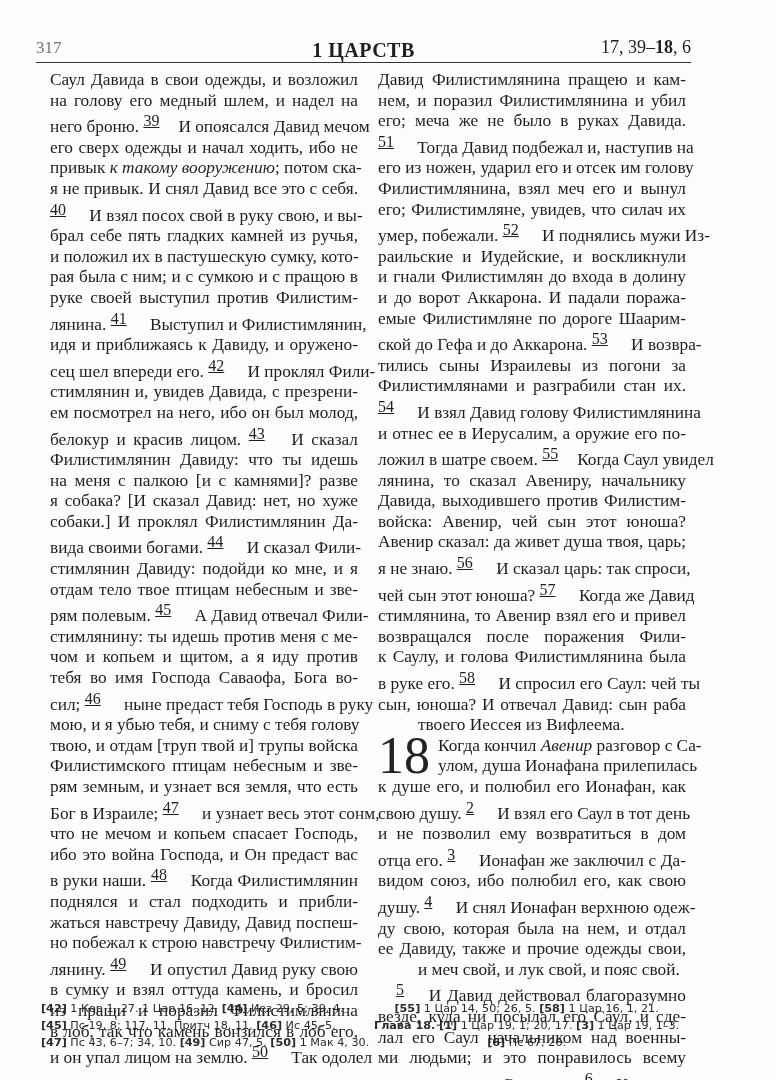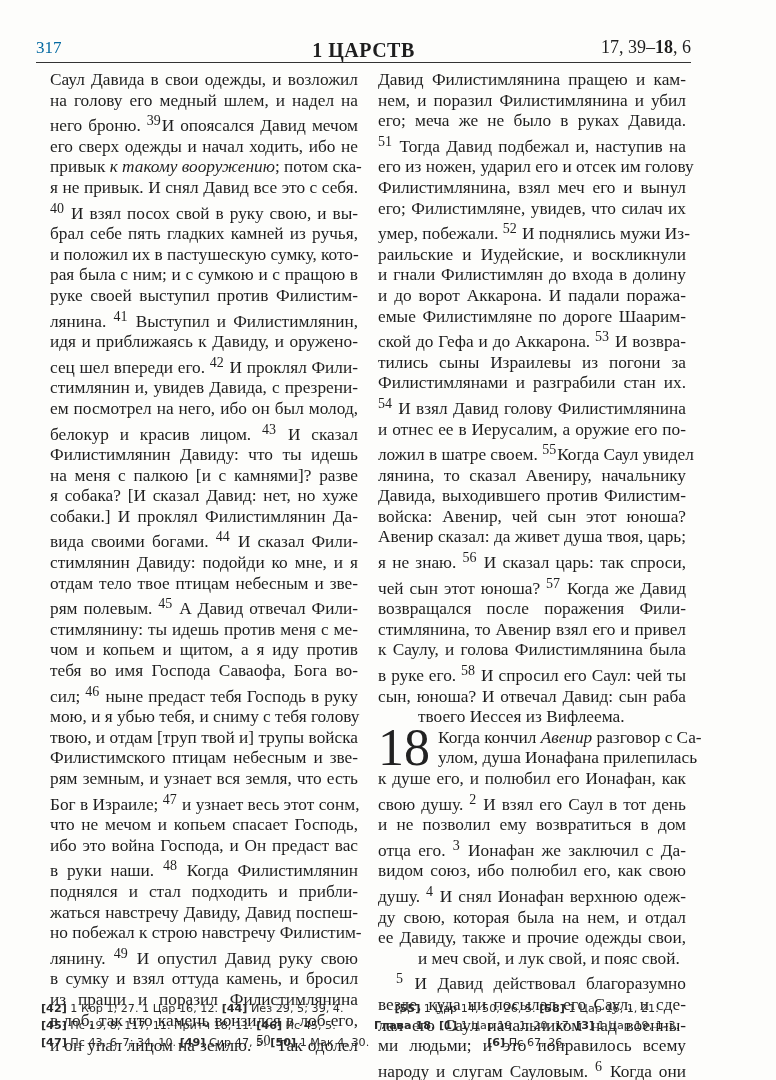--- a/index.html
+++ b/index.html
@@ -7,36 +7,36 @@
     width: 776px; height: 1080px; overflow: hidden;
     background: #fdfdfb;
     font-family: "Liberation Serif", "DejaVu Serif", serif;
     color: #1e1e1e;
     position: relative;
   }
   .header {
     position: absolute; left: 36px; top: 36px; width: 655px; height: 26px;
     border-bottom: 1.5px solid #333;
   }
-  .hdr-page { position: absolute; left: 0; top: 2px; font-size: 17px; color: #0369a1; }
+  .hdr-page { position: absolute; left: 0; top: 2px; font-size: 17px; color: #737373; }
   .hdr-title { position: absolute; left: 0; right: 0; top: 3px; text-align: center; font-size: 20px; font-weight: bold; letter-spacing: 0.5px; }
   .hdr-ref { position: absolute; right: 0; top: 1px; font-size: 18px; }
   .hdr-ref b { font-weight: bold; }
 
   .col {
     position: absolute; top: 70px;
     font-size: 17.3px; line-height: 20.6px;
     text-align: justify; text-align-last: justify;
     hyphens: manual;
   }
   .col-left { left: 50px; width: 308px; }
   .col-right { left: 378px; width: 308px; }
   .line { display: block; white-space: nowrap; text-align-last: justify; }
   .line.last { text-align-last: left; margin-left: 40px; }
-  .vn { font-size: 14px; vertical-align: 6px; margin-right: 1px; }
+  .vn { font-size: 16px; vertical-align: 6px; margin-right: 19px; text-decoration: underline; }
   .it { font-style: italic; }
   .indent { padding-left: 18px; }
 
   .chapter-block { position: relative; }
   .dropcap {
     position: absolute; left: 0; top: -3px;
     font-size: 52px; line-height: 46px; color: #222;
   }
   .dc-indent { padding-left: 60px; }
 
@@ -125,22 +125,22 @@
   <span class="line">Филистимлянами и разграбили стан их.</span>
   <span class="line"><span class="vn">54</span> <span>И взял Давид голову Филистимлянина</span></span>
   <span class="line">и отнес ее в Иерусалим, а оружие его по-</span>
   <span class="line"><span>ложил в шатре своем.</span> <span class="vn">55</span><span>Когда Саул увидел</span></span>
   <span class="line">лянина, то сказал Авениру, начальнику</span>
   <span class="line">Давида, выходившего против Филистим-</span>
   <span class="line">войска: Авенир, чей сын этот юноша?</span>
   <span class="line">Авенир сказал: да живет душа твоя, царь;</span>
   <span class="line"><span>я не знаю.</span> <span class="vn">56</span> <span>И сказал царь: так спроси,</span></span>
   <span class="line"><span>чей сын этот юноша?</span> <span class="vn">57</span> <span>Когда же Давид</span></span>
+  <span class="line">стимлянина, то Авенир взял его и привел</span>
   <span class="line">возвращался после поражения Фили-</span>
-  <span class="line">стимлянина, то Авенир взял его и привел</span>
   <span class="line">к Саулу, и голова Филистимлянина была</span>
   <span class="line"><span>в руке его.</span> <span class="vn">58</span> <span>И спросил его Саул: чей ты</span></span>
   <span class="line">сын, юноша? И отвечал Давид: сын раба</span>
   <span class="line last">твоего Иессея из Вифлеема.</span>
 
   <div class="chapter-block">
     <span class="dropcap">18</span>
     <span class="line dc-indent"><span>Когда кончил</span> <span class="it">Авенир</span> <span>разговор с Са-</span></span>
     <span class="line dc-indent">улом, душа Ионафана прилепилась</span>
     <span class="line">к душе его, и полюбил его Ионафан, как</span>

